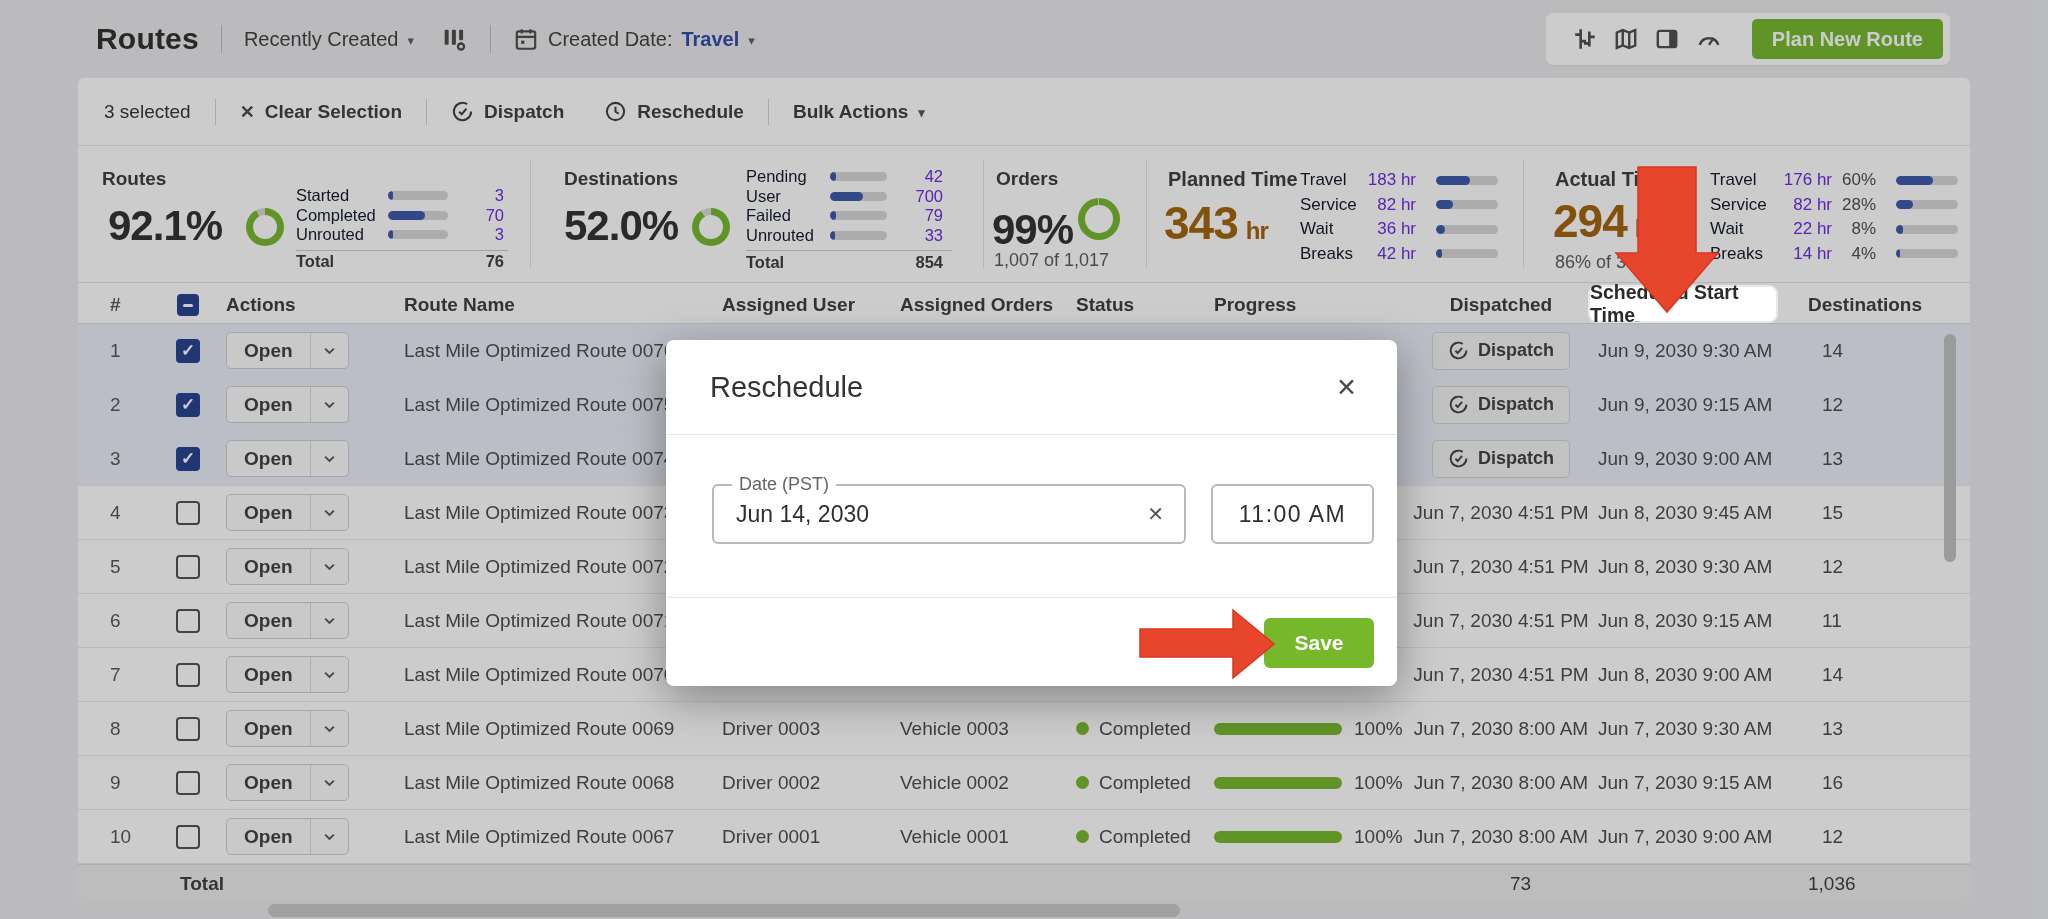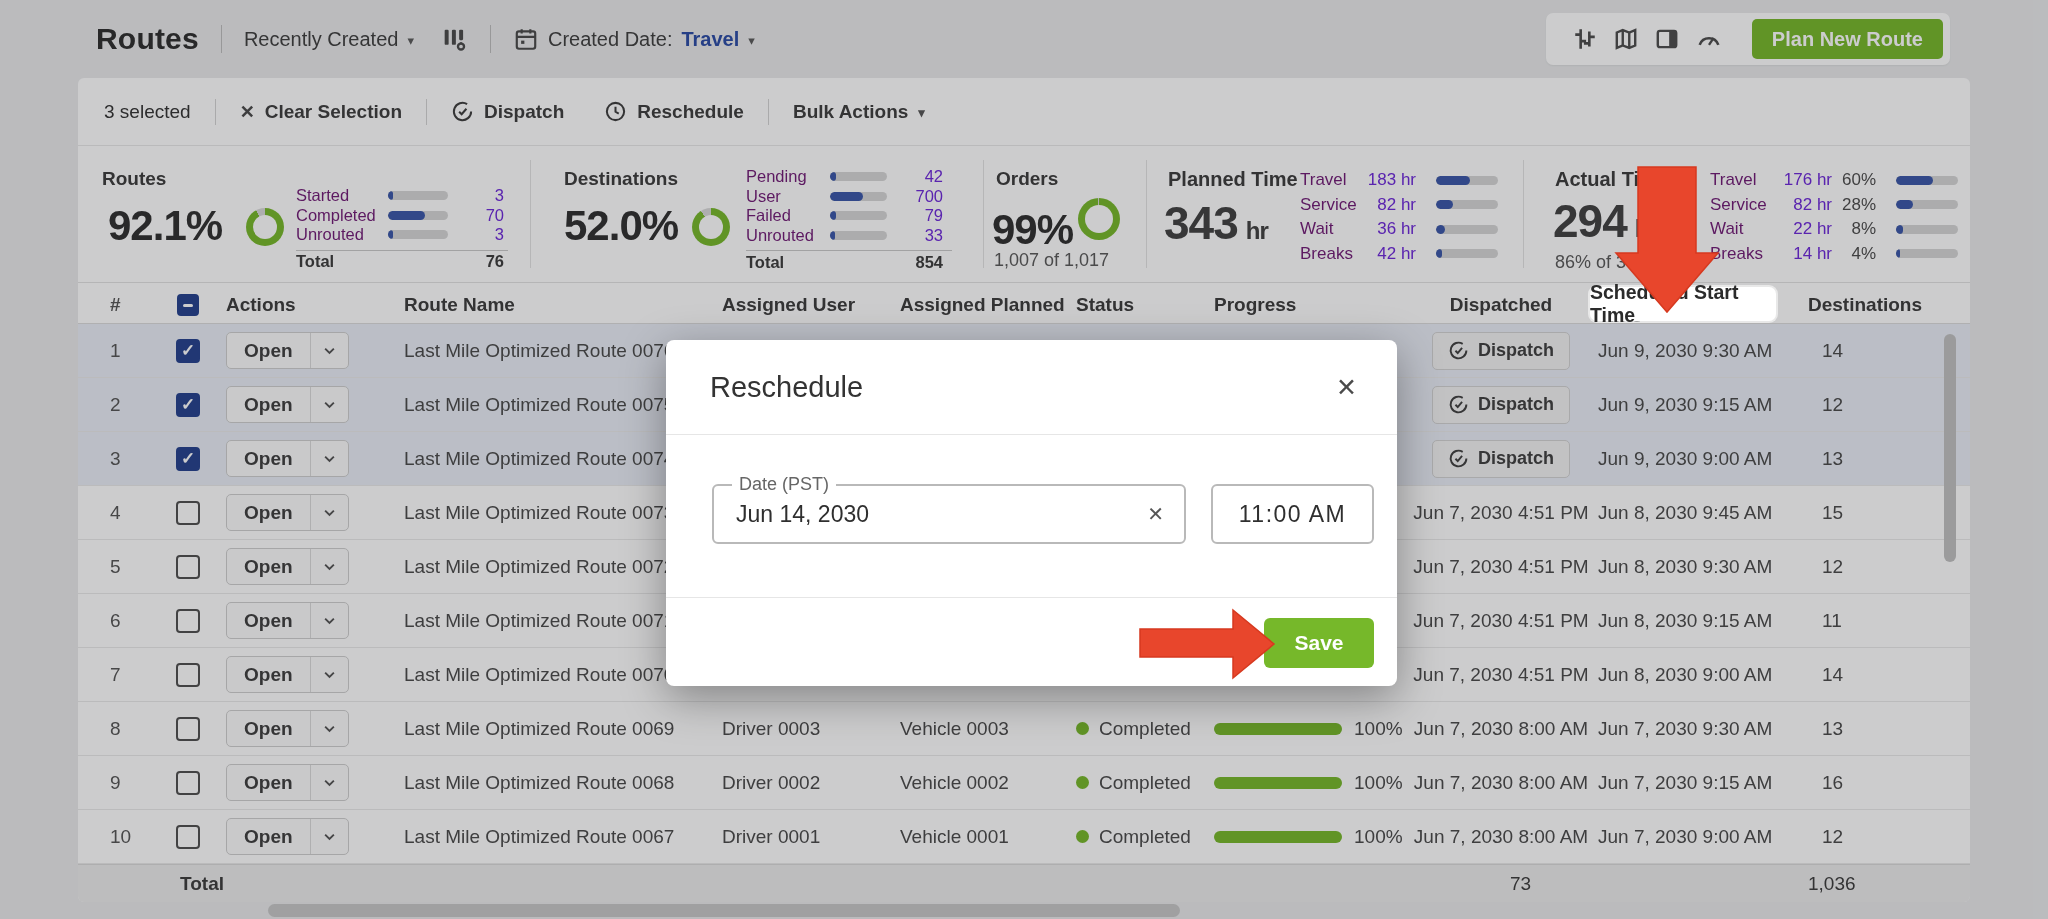--- a/index.html
+++ b/index.html
@@ -32,28 +32,28 @@
   .tb-div{width:1px;height:26px;background:#d4d4d4;margin:0 24px;}
   .tb-gap{width:40px;}
   .x-glyph{font-size:18px;color:#4a4a4a;}
   .tb-caret{font-size:13px;color:#555;padding-top:2px;}
 
   
   .stats{position:relative;height:137px;border-bottom:1px solid #e2e2e2;}
   .vsep{position:absolute;top:14px;bottom:14px;width:1px;background:#e3e3e3;}
   .stat-title{position:absolute;font-size:19px;font-weight:700;color:#3b3b3b;}
   .big-pct{position:absolute;font-size:42px;font-weight:600;color:#2f2f2f;letter-spacing:-1px;}
-  .big-hr{position:absolute;font-size:46px;font-weight:600;color:#404040;letter-spacing:-1px;display:flex;align-items:baseline;gap:8px;}
+  .big-hr{position:absolute;font-size:46px;font-weight:600;color:#a16207;letter-spacing:-1px;display:flex;align-items:baseline;gap:8px;}
   .big-hr .unit{font-size:24px;font-weight:600;}
   .stat-sub{position:absolute;font-size:18px;color:#595959;}
   .donut{position:absolute;border-radius:50%;}
   .donut::after{content:"";position:absolute;inset:7px;border-radius:50%;background:#fff;}
   .mini{position:absolute;}
   .mini-row{display:flex;align-items:center;}
-  .mini-label{color:#701a75;font-size:16.5px;}
+  .mini-label{color:#0f172a;font-size:16.5px;}
   .mini-value{color:#6d28d9;font-size:16.5px;}
   .mini-pct{color:#4c4c4c;font-size:16.5px;}
   .mini-track{height:9px;background:#d7d7d7;border-radius:5px;overflow:hidden;position:relative;}
   .mini-fill{display:block;height:100%;background:var(--blue);border-radius:5px;}
   .mini-total{border-top:1px solid #c9c9c9;margin-top:5px;padding-top:4px;}
   .mini-total .mini-label,.mini-total .mini-value{font-weight:700;color:#3c3c3c;}
   .compact .mini-row{height:19.5px;}
   .compact .mini-track{width:60px;margin:0 10px 0 4px;}
   .compact .mini-value{width:46px;text-align:right;}
   .m-routes .mini-label{width:88px;} .m-routes{width:212px;}
@@ -385,21 +385,21 @@
           </div>
         </div>
     </div>
 
     <div class="grid thead">
       <span class="c-num">#</span>
       <span class="cbx indet"></span>
       <span>Actions</span>
       <span>Route Name</span>
       <span>Assigned User</span>
-      <span>Assigned Planned</span>
+      <span>Assigned Orders</span>
       <span>Status</span>
       <span>Progress</span>
       <span class="c-disp">Dispatched</span>
       <span>Scheduled Start Time</span>
       <span class="c-dest">Destinations</span>
     </div>
 
     <div>
         <div class="grid trow selected">
       <span class="c-num">1</span>

